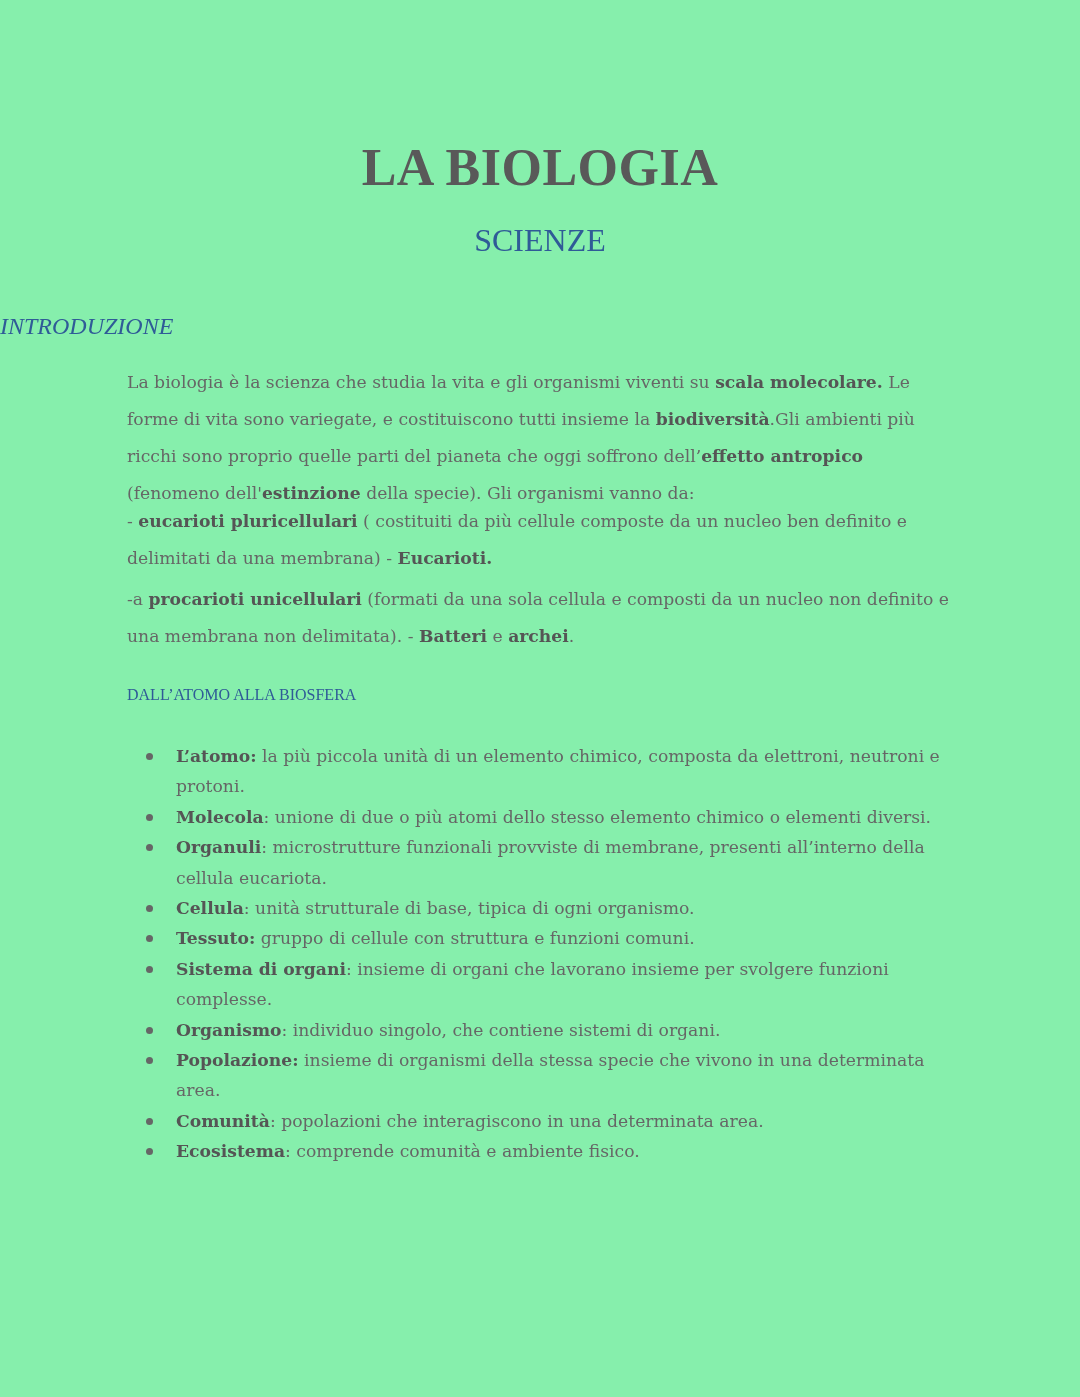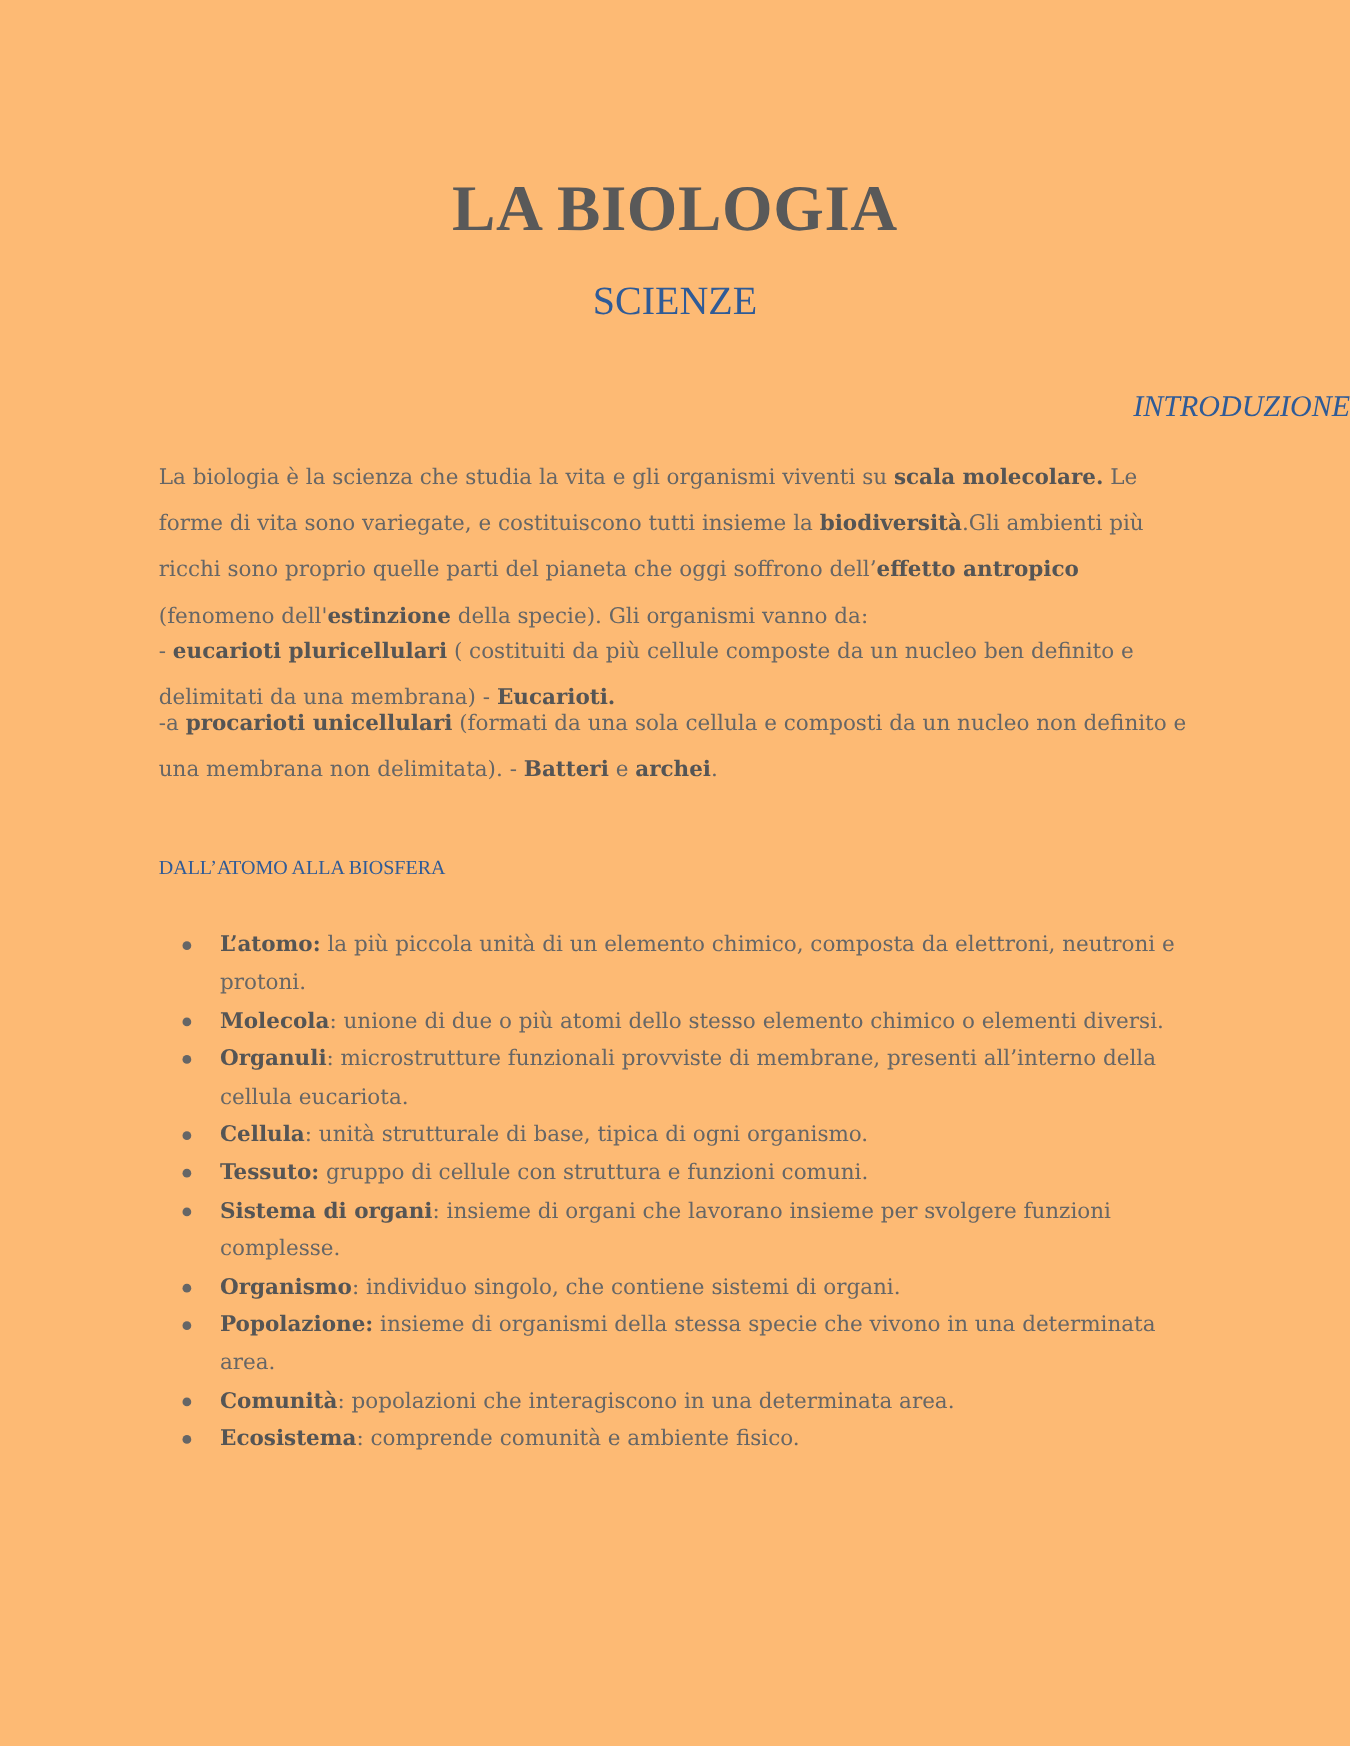--- a/index.html
+++ b/index.html
@@ -1,24 +1,24 @@
 <!DOCTYPE html>
 <html><head>
 <meta charset="utf-8">
 <style>
   html, body { margin: 0; padding: 0; background: #ffffff; }
   body { width: 1080px; height: 1397px; position: relative; overflow: hidden;
          font-family: "DejaVu Serif", "Liberation Serif", serif; color: #666666; }
-  .page { position: absolute; left: 0; top: 0; width: 1080px; height: 1397px; background: #fdba74; }
+  .page { position: absolute; left: 0; top: 0; width: 1080px; height: 1397px; background: #86efac; }
   .title { position: absolute; left: 0; width: 1080px; top: 138px; text-align: center;
            font-family: "Liberation Serif", "DejaVu Serif", serif; font-weight: bold;
            font-size: 52px; color: #595959; letter-spacing: 0.5px; }
   .subtitle { position: absolute; left: 0; width: 1080px; top: 222px; text-align: center;
               font-family: "Liberation Serif", serif; font-size: 32px; color: #2f5b97; }
-  .intro-heading { position: absolute; left: 0; width: 1080px; top: 313px; text-align: right;
+  .intro-heading { position: absolute; left: 0; width: 1080px; top: 313px; text-align: left;
                    font-family: "Liberation Serif", serif; font-style: italic; font-size: 24px; color: #2f5b97; }
   .para { position: absolute; left: 127px; width: 830px; font-size: 17.2px; line-height: 37px;
           color: #666666; }
   .para b { color: #555555; font-weight: bold; }
   .section-heading { position: absolute; left: 127px; top: 686px; font-family: "Liberation Serif", serif;
                      font-size: 16px; color: #2f5b97; }
   .list { position: absolute; left: 113px; top: 741px; width: 830px; margin: 0; padding: 0; list-style: none; }
   .list li { position: relative; padding-left: 63px; font-size: 17.2px; line-height: 30.4px; color: #666666; }
   .list li b { color: #555555; }
   .bullet { position: absolute; left: 33px; top: 12px; width: 7px; height: 7px; border-radius: 50%; background: #666666; }
@@ -29,21 +29,21 @@
 <div class="page">
 
   <div class="title">LA BIOLOGIA</div>
   <div class="subtitle">SCIENZE</div>
   <div class="intro-heading">INTRODUZIONE</div>
 
   <p class="para" style="top:364px; margin:0;"><span>La biologia è la scienza che studia la vita e gli organismi viventi su </span><b>scala molecolare.</b><span> Le forme di vita sono variegate, e costituiscono tutti insieme la </span><b>biodiversità</b><span>.Gli ambienti più ricchi sono proprio quelle parti del pianeta che oggi soffrono dell’</span><b>effetto antropico</b><span> (fenomeno dell'</span><b>estinzione</b><span> della specie). Gli organismi vanno da:</span></p>
 
   <p class="para" style="top:503px; margin:0;"><span>- </span><b>eucarioti pluricellulari</b><span> ( costituiti da più cellule composte da un nucleo ben definito e delimitati da una membrana) - </span><b>Eucarioti.</b></p>
 
-  <p class="para" style="top:561px; margin:0;"><span>-a </span><b>procarioti unicellulari</b><span> (formati da una sola cellula e composti da un nucleo non definito e una membrana non delimitata). - </span><b>Batteri</b><span> e </span><b>archei</b><span>.</span></p>
+  <p class="para" style="top:581px; margin:0;"><span>-a </span><b>procarioti unicellulari</b><span> (formati da una sola cellula e composti da un nucleo non definito e una membrana non delimitata). - </span><b>Batteri</b><span> e </span><b>archei</b><span>.</span></p>
 
   <div class="section-heading">DALL’ATOMO ALLA BIOSFERA</div>
 
   <ul class="list">
     <li><span class="bullet"></span><b>L’atomo:</b><span> la più piccola unità di un elemento chimico, composta da elettroni, neutroni e protoni.</span></li>
     <li><span class="bullet"></span><b>Molecola</b><span>: unione di due o più atomi dello stesso elemento chimico o elementi diversi.</span></li>
     <li><span class="bullet"></span><b>Organuli</b><span>: microstrutture funzionali provviste di membrane, presenti all’interno della cellula eucariota.</span></li>
     <li><span class="bullet"></span><b>Cellula</b><span>: unità strutturale di base, tipica di ogni organismo.</span></li>
     <li><span class="bullet"></span><b>Tessuto:</b><span> gruppo di cellule con struttura e funzioni comuni.</span></li>
     <li><span class="bullet"></span><b>Sistema di organi</b><span>: insieme di organi che lavorano insieme per svolgere funzioni complesse.</span></li>

